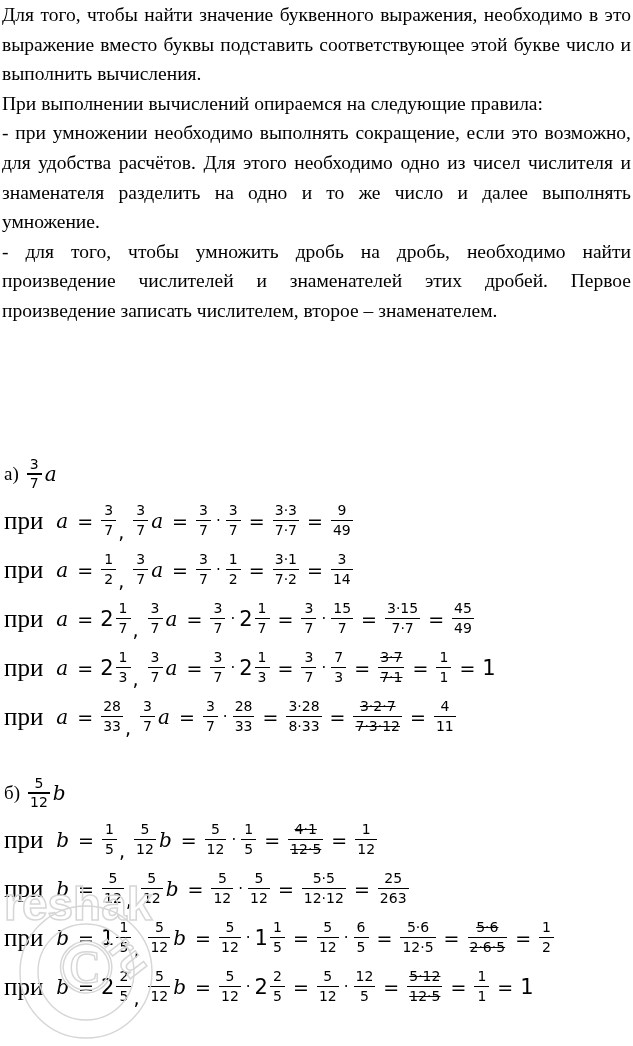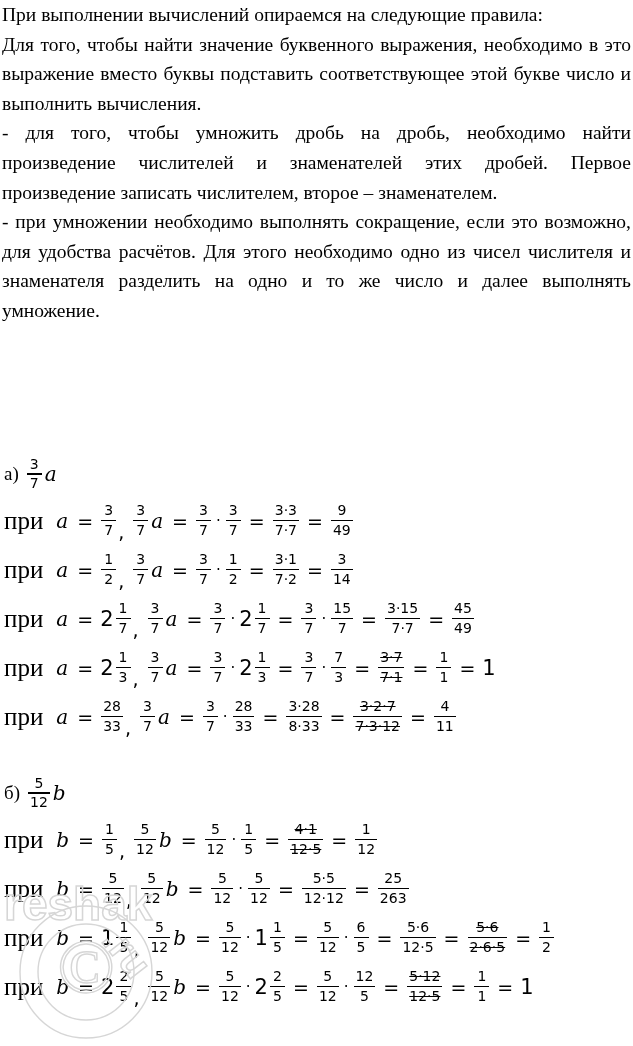--- a/index.html
+++ b/index.html
@@ -133,24 +133,24 @@
     height: 174px;
     pointer-events: none;
     z-index: 5;
   }
   #watermark svg { display: block; }
 </style>
 </head>
 <body>
 
 <div id="prose">
+  <p class="para">Для того, чтобы найти значение буквенного выражения, необходимо в это выражение вместо буквы подставить соответствующее этой букве число и выполнить вычисления.</p>
   <p class="para nojust">При выполнении вычислений опираемся на следующие правила:</p>
-  <p class="para">Для того, чтобы найти значение буквенного выражения, необходимо в это выражение вместо буквы подставить соответствующее этой букве число и выполнить вычисления.</p>
+  <p class="para">- при умножении необходимо выполнять сокращение, если это возможно, для удобства расчётов. Для этого необходимо одно из чисел числителя и знаменателя разделить на одно и то же число и далее выполнять умножение.</p>
   <p class="para">- для того, чтобы умножить дробь на дробь, необходимо найти произведение числителей и знаменателей этих дробей. Первое произведение записать числителем, второе – знаменателем.</p>
-  <p class="para">- при умножении необходимо выполнять сокращение, если это возможно, для удобства расчётов. Для этого необходимо одно из чисел числителя и знаменателя разделить на одно и то же число и далее выполнять умножение.</p>
 </div>
 
 <div id="math">
 
   <div class="mrow head">
     <span class="lbl">а)</span>
     <span class="frac">
       <span class="n">3</span>
       <span class="bar"></span>
       <span class="d">7</span>

